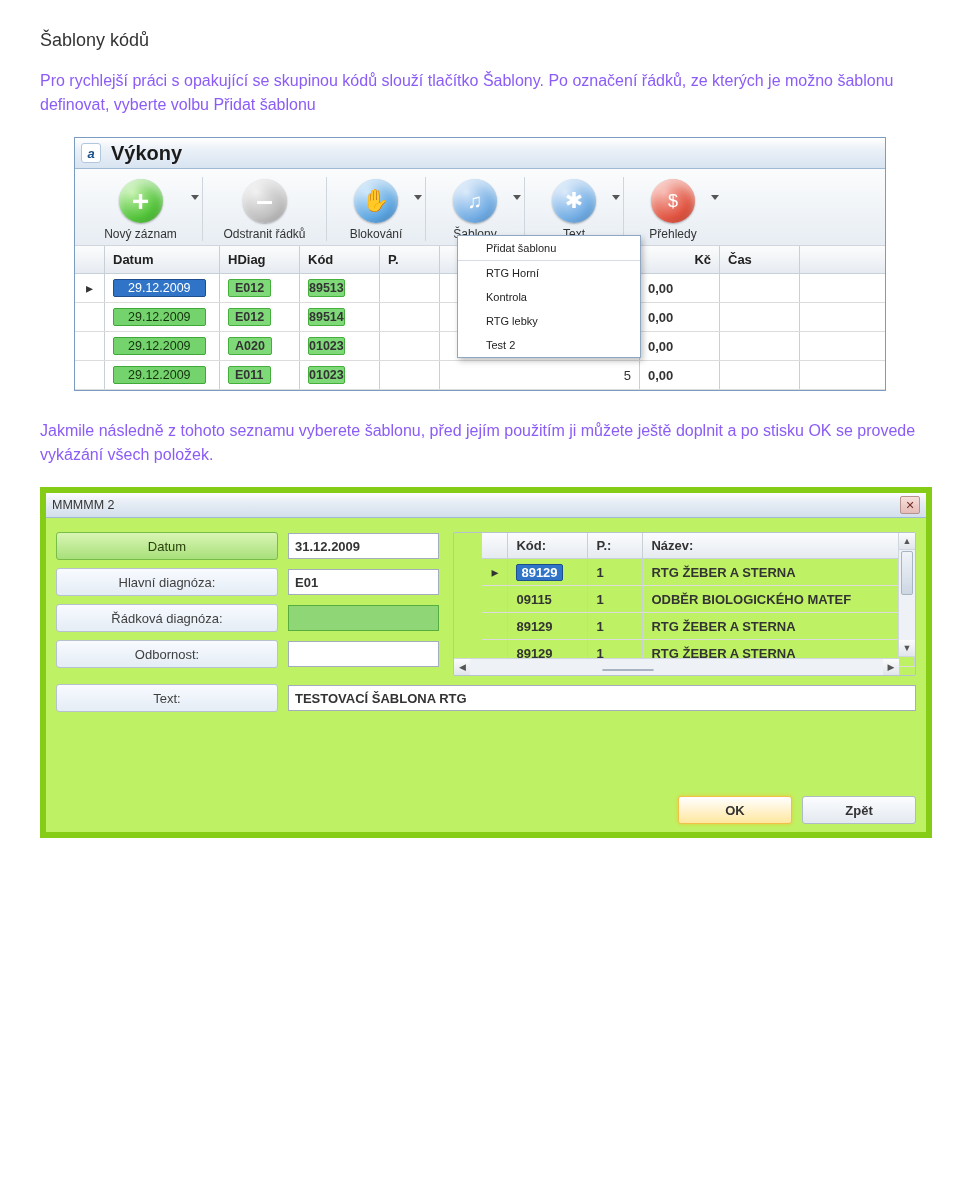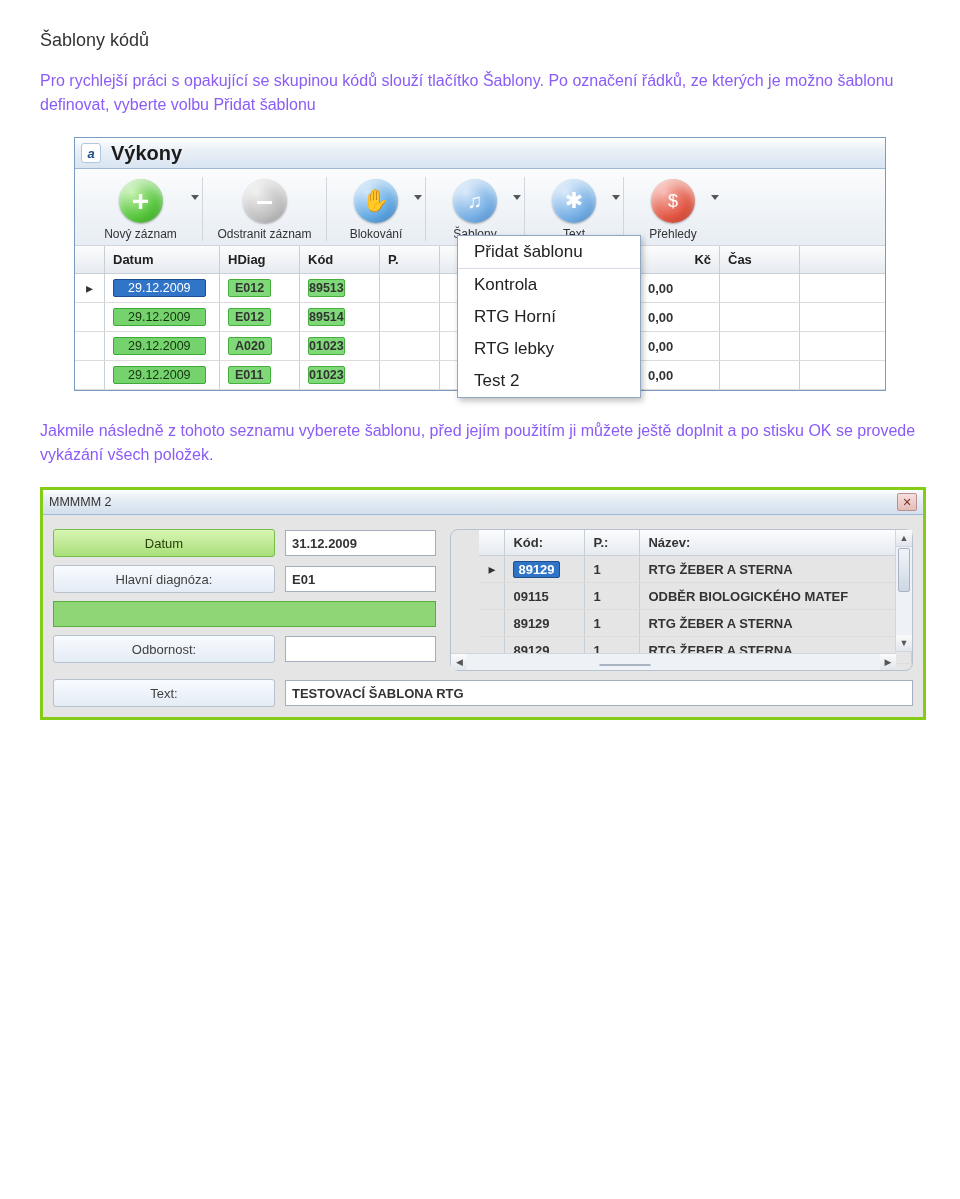--- a/index.html
+++ b/index.html
@@ -178,35 +178,35 @@
     position: absolute;
     left: 382px;
     top: 66px;
     width: 182px;
     background: #fff;
     border: 1px solid #8fa7c1;
     box-shadow: 2px 3px 6px rgba(0,0,0,0.25);
     z-index: 10;
   }
   .dd-item {
-    padding: 6px 16px;
-    font-size: 17px;
+    padding: 6px 28px;
+    font-size: 11px;
     color: #222;
     cursor: pointer;
   }
   .dd-item.sep-after {
     border-bottom: 1px solid #d6dde5;
   }
 
   
   .dialog {
     width: 880px;
     margin: 0 auto;
-    border: 3px solid #84cc16;
-    background: #e5e5e5;
+    border: 6px solid #84cc16;
+    background: #bef264;
   }
   .dlg-titlebar {
     background: linear-gradient(#fdfdfd,#e6edf5 40%,#d3dfec);
     border-bottom: 1px solid #9fb8d4;
     height: 24px;
     display: flex;
     align-items: center;
     justify-content: space-between;
     padding: 0 6px;
     font-size: 12.5px;
@@ -266,21 +266,21 @@
   }
   .field-input.green {
     background: #8fd776;
     border-color: #58ad3f;
     font-weight: normal;
   }
 
   .right-col {
     width: 440px;
     border: 1px solid #b8c2ce;
-    border-radius: 8px;
+    border-radius: 2px;
     position: relative;
     padding-left: 28px;
   }
   .rt-head {
     display:flex;
     background: linear-gradient(#fbfcfd,#e6ebf1);
     border-bottom: 1px solid #c7cfd7;
   }
   .rt-head .th2, .rt-row .td2 {
     border-right: 1px solid #c7cfd7;
@@ -377,21 +377,21 @@
           <span class="plus">+</span>
         </div>
       <span>Nový záznam</span>
       <div class="dd-arrow"></div>
     </div>
     <div class="sep"></div>
     <div class="tbtn">
       <div class="circle c-grey">
           <span class="minus">–</span>
         </div>
-      <span>Odstranit záznam</span>
+      <span>Odstranit řádků</span>
     </div>
     <div class="sep"></div>
     <div class="tbtn small">
       <div class="circle c-blue">
           <span class="hand">✋</span>
         </div>
       <span>Blokování</span>
       <div class="dd-arrow"></div>
     </div>
     <div class="sep"></div>
@@ -414,22 +414,22 @@
     <div class="tbtn small">
       <div class="circle c-red">
           <span class="bag-icon">$</span>
         </div>
       <span>Přehledy</span>
       <div class="dd-arrow"></div>
     </div>
 
     <div class="dropdown">
       <div class="dd-item sep-after">Přidat šablonu</div>
+      <div class="dd-item">RTG Horní</div>
       <div class="dd-item">Kontrola</div>
-      <div class="dd-item">RTG Horní</div>
       <div class="dd-item">RTG lebky</div>
       <div class="dd-item">Test 2</div>
     </div>
   </div>
 
   <div class="table-head">
     <div class="th col-sel"></div>
     <div class="th col-datum">Datum</div>
     <div class="th col-hdiag">HDiag</div>
     <div class="th col-kod">Kód</div>
@@ -523,20 +523,21 @@
     <div class="left-col">
       <div class="field-row">
         <div class="field-label green">Datum</div>
         <div class="field-input">31.12.2009</div>
       </div>
       <div class="field-row">
         <div class="field-label">Hlavní diagnóza:</div>
         <div class="field-input">E01</div>
       </div>
       <div class="field-row">
+        <div class="field-label">Řádková diagnóza:</div>
         <div class="field-input green"></div>
       </div>
       <div class="field-row">
         <div class="field-label">Odbornost:</div>
         <div class="field-input"></div>
       </div>
     </div>
 
     <div class="right-col">
       <div class="rt-head">
@@ -587,13 +588,19 @@
         <div class="rbtn">▶</div>
       </div>
     </div>
   </div>
 
   <div class="text-row">
     <div class="field-label">Text:</div>
     <div class="field-input">TESTOVACÍ ŠABLONA RTG</div>
   </div>
 
+  <div class="dlg-bottom">
+    <div class="btn-bar">
+      <div class="btn ok">OK</div>
+      <div class="btn">Zpět</div>
+    </div>
+  </div>
 </div>
 
 </body></html>

